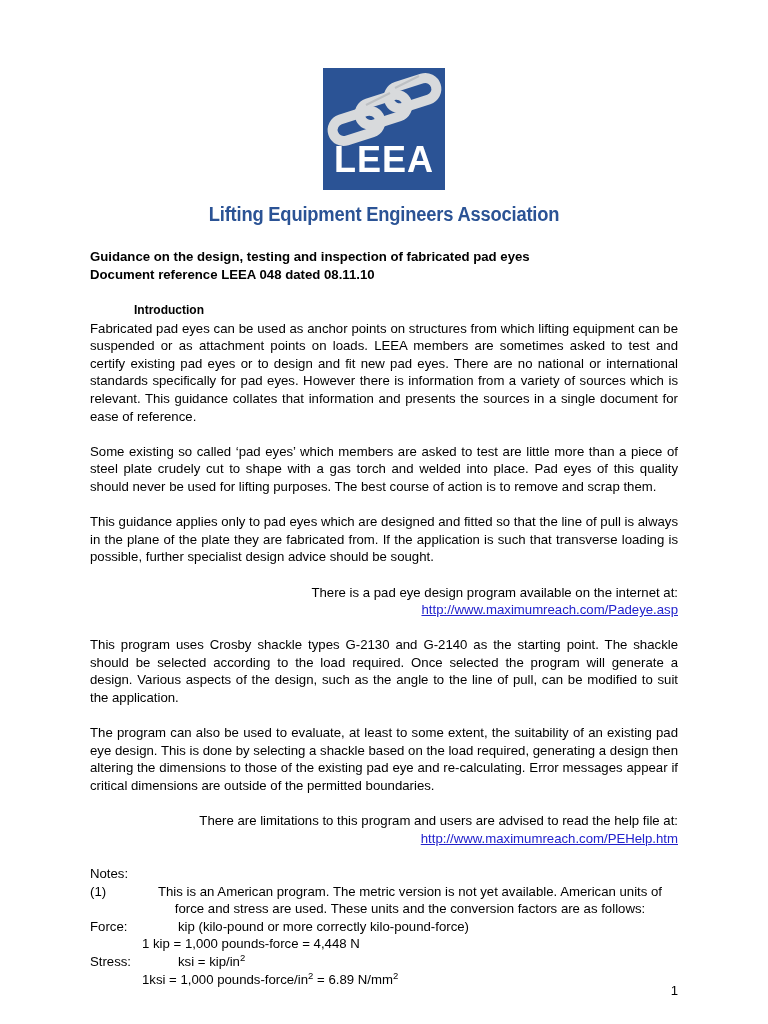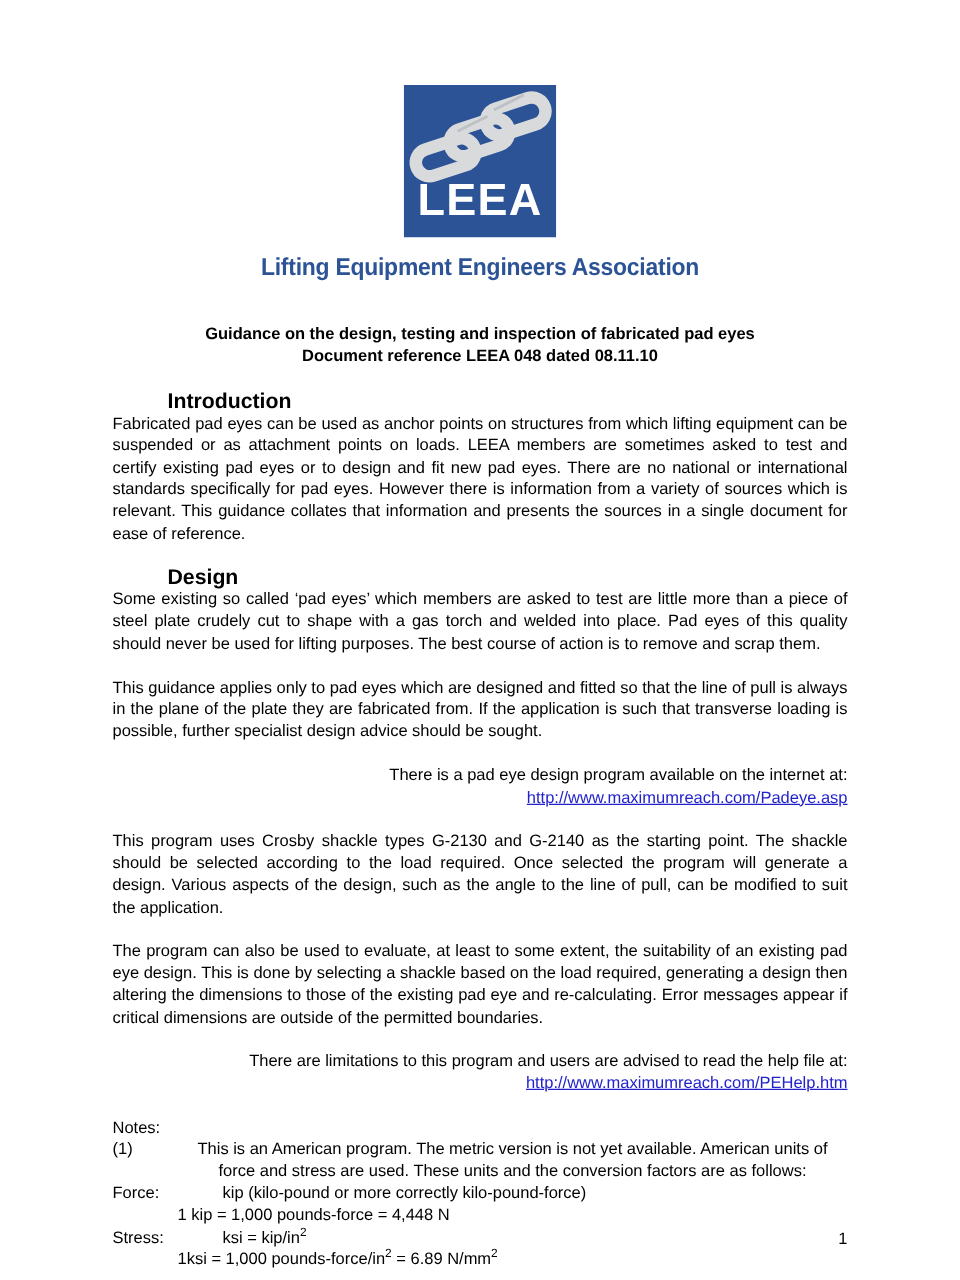--- a/index.html
+++ b/index.html
@@ -43,36 +43,36 @@
     font-weight: bold;
     font-size: 19.5px;
     letter-spacing: -0.2px;
     color: #2b5395;
     transform: scaleX(0.94);
     transform-origin: center;
   }
 
   
   .doc-title {
-    margin-top: 32px;
-    text-align: center;
+    margin-top: 22px;
+    text-align: left;
     font-size: 13.2px;
     font-weight: bold;
     line-height: 18px;
   }
   .doc-title .line { display: block; }
 
   
   .body-area {
     margin-top: 18px;
     font-size: 13.2px;
     line-height: 17.6px;
   }
   h2.section-head {
-    font-size: 17px;
+    font-size: 12px;
     font-weight: bold;
     margin: 0;
     line-height: 17.6px;
     padding-left: 44px;
   }
   p.para {
     margin: 0;
     text-align: justify;
     line-height: 17.6px;
   }
@@ -159,21 +159,20 @@
     <span class="line">Document reference LEEA 048 dated 08.11.10</span>
   </div>
 
   <div class="body-area">
 
     <h2 class="section-head">Introduction</h2>
     <p class="para">Fabricated pad eyes can be used as anchor points on structures from which lifting equipment can be suspended or as attachment points on loads. LEEA members are sometimes asked to test and certify existing pad eyes or to design and fit new pad eyes. There are no national or international standards specifically for pad eyes. However there is information from a variety of sources which is relevant. This guidance collates that information and presents the sources in a single document for ease of reference.</p>
 
     <div class="gap"></div>
 
-    <h2 class="section-head">Design</h2>
     <p class="para">Some existing so called ‘pad eyes’ which members are asked to test are little more than a piece of steel plate crudely cut to shape with a gas torch and welded into place. Pad eyes of this quality should never be used for lifting purposes. The best course of action is to remove and scrap them.</p>
 
     <div class="gap"></div>
 
     <p class="para">This guidance applies only to pad eyes which are designed and fitted so that the line of pull is always in the plane of the plate they are fabricated from. If the application is such that transverse loading is possible, further specialist design advice should be sought.</p>
 
     <div class="gap"></div>
 
     <p class="para plain">There is a pad eye design program available on the internet at:</p>
     <p class="para plain">

